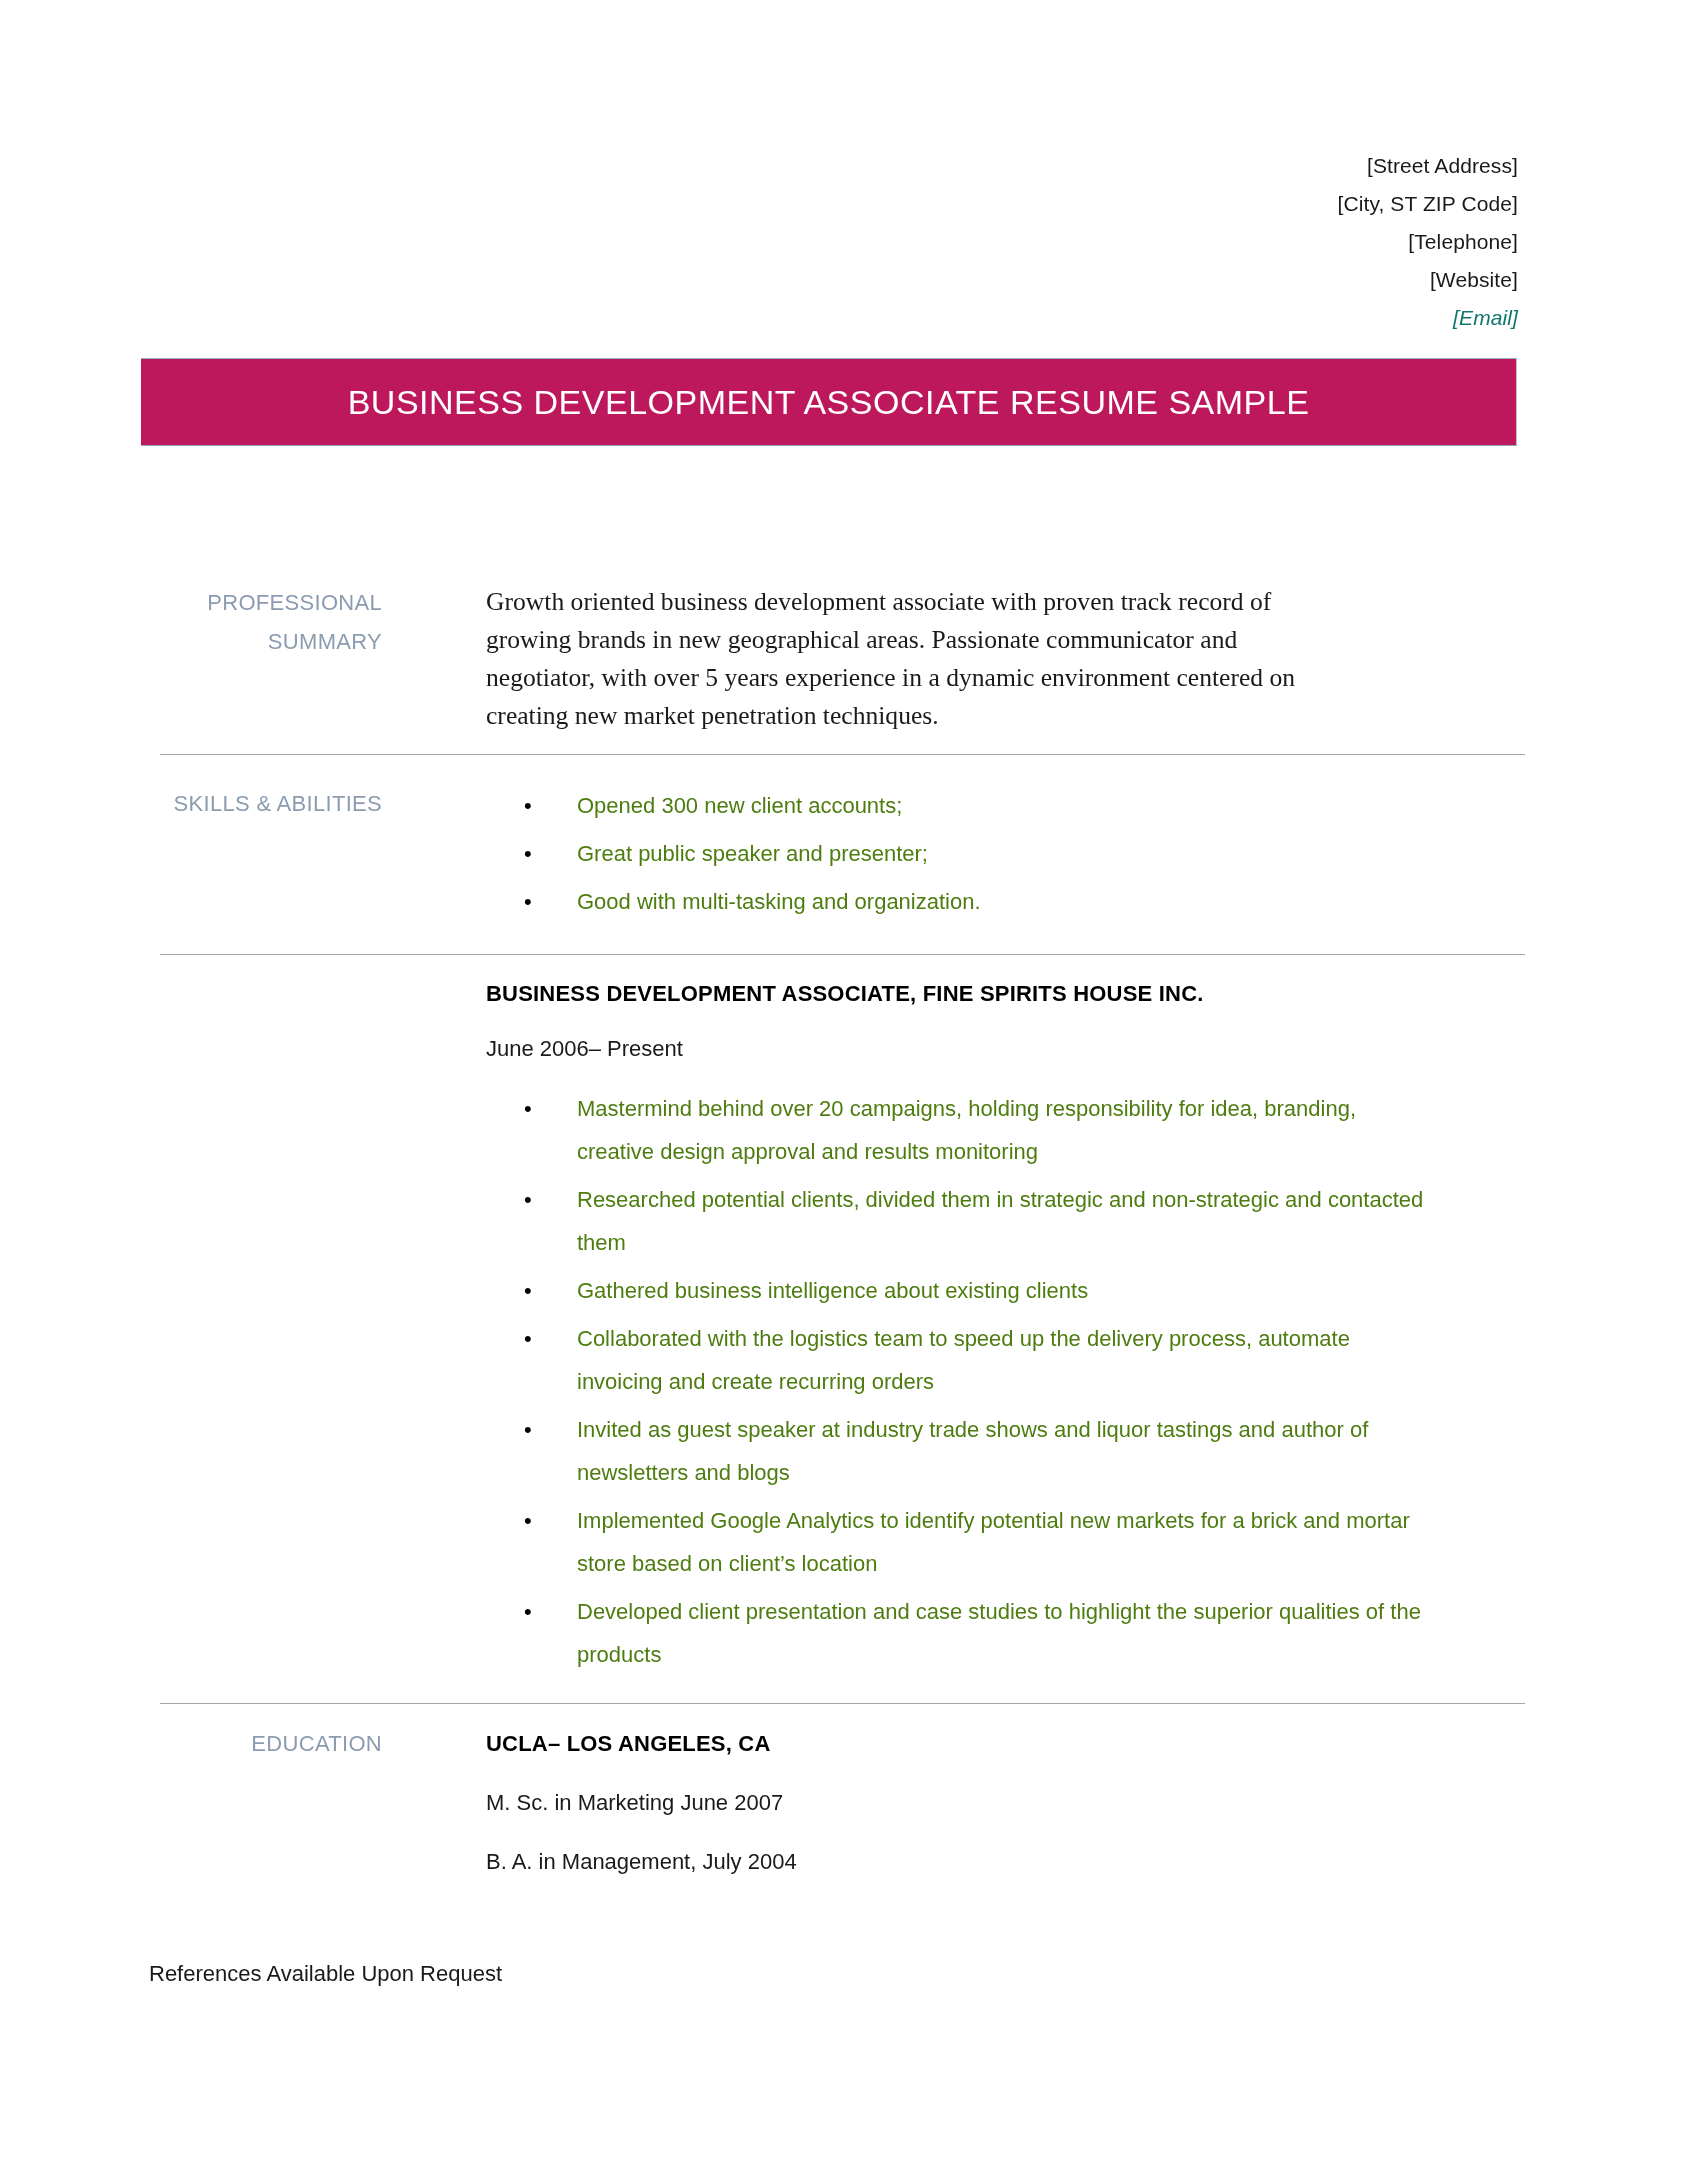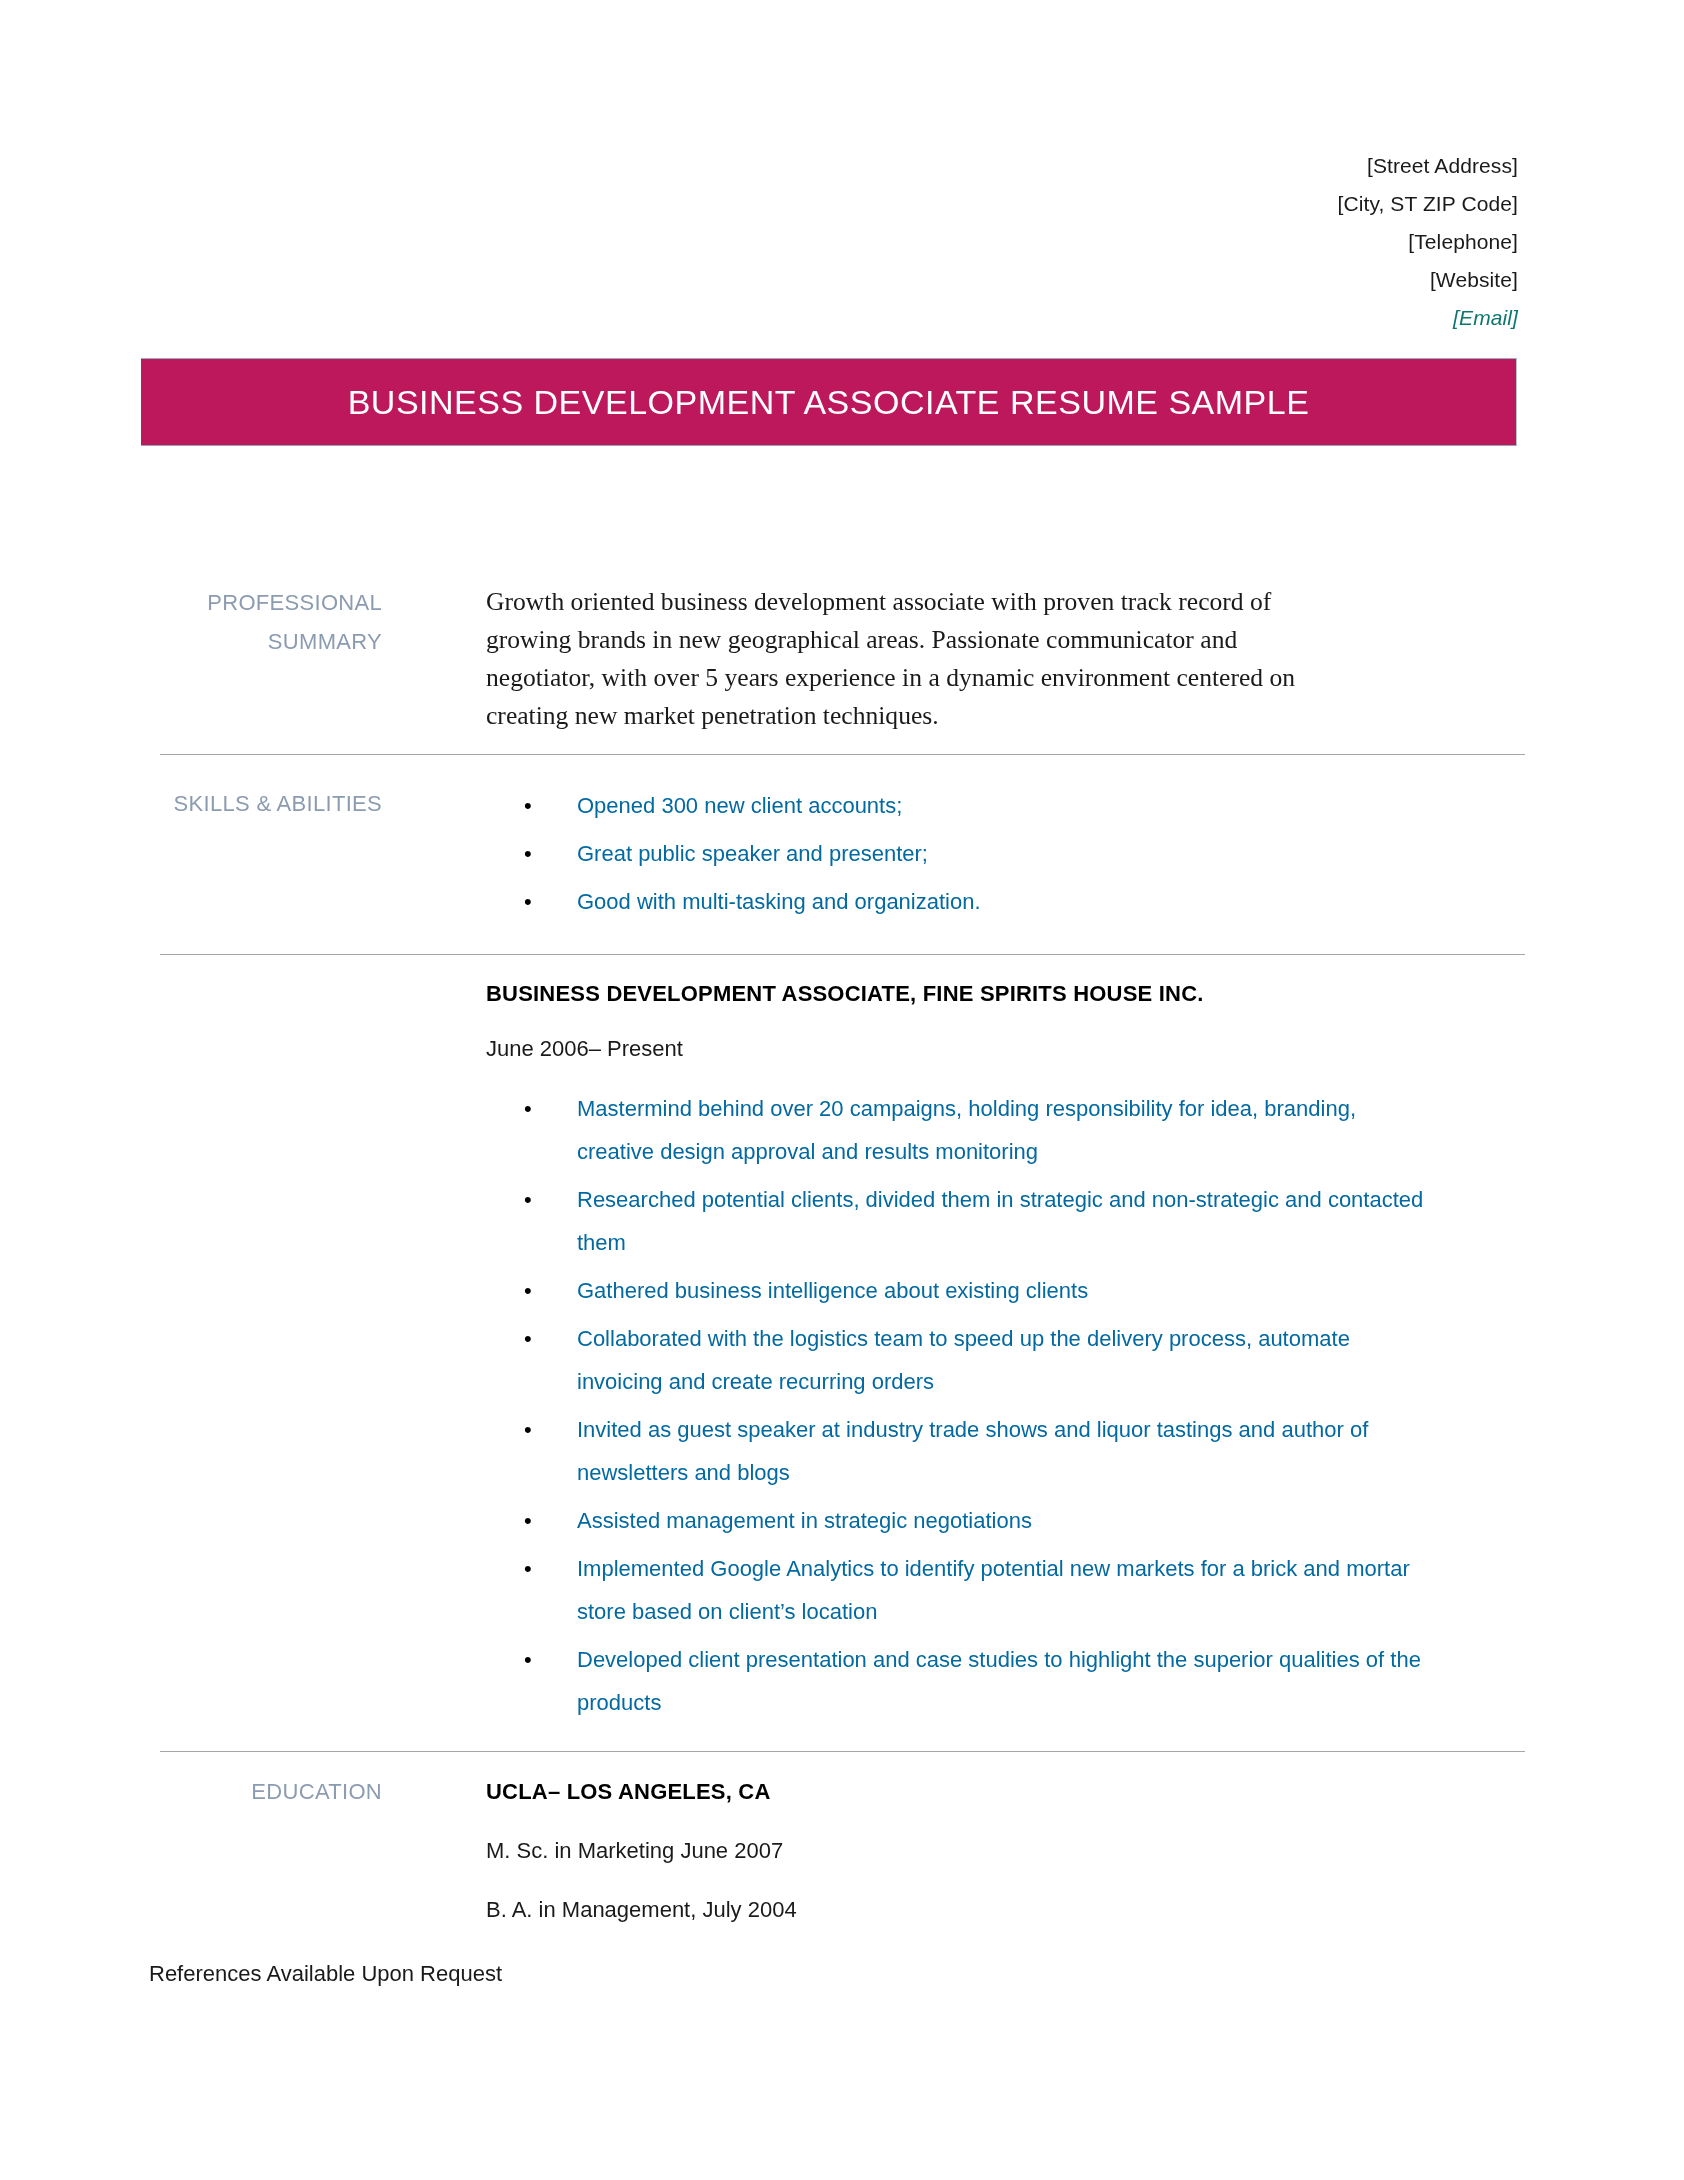--- a/index.html
+++ b/index.html
@@ -113,21 +113,21 @@
   
   .bullet-list {
     list-style: none;
     margin: 0;
     padding: 0;
   }
   .bullet-item {
     position: relative;
     font-size: 22px;
     line-height: 43px;
-    color: #0369a1;
+    color: #4d7c0f;
     padding-left: 91px;
     margin-bottom: 5.1px;
     max-width: 852px;
   }
   .bullet-item::before {
     content: "\2022";
     position: absolute;
     left: 38px;
     top: 0;
     font-size: 22px;
@@ -221,21 +221,20 @@
       <div class="divider"></div>
       <div class="section-body">
         <p class="job-title">BUSINESS DEVELOPMENT ASSOCIATE, FINE SPIRITS HOUSE INC.</p>
         <p class="job-dates">June 2006– Present</p>
         <ul class="bullet-list">
           <li class="bullet-item">Mastermind behind over 20 campaigns, holding responsibility for idea, branding, creative design approval and results monitoring</li>
           <li class="bullet-item">Researched potential clients, divided them in strategic and non-strategic and contacted them</li>
           <li class="bullet-item">Gathered business intelligence about existing clients</li>
           <li class="bullet-item">Collaborated with the logistics team to speed up the delivery process, automate invoicing and create recurring orders</li>
           <li class="bullet-item">Invited as guest speaker at industry trade shows and liquor tastings and author of newsletters and blogs</li>
-          <li class="bullet-item">Assisted management in strategic negotiations</li>
           <li class="bullet-item">Implemented Google Analytics to identify potential new markets for a brick and mortar store based on client’s location</li>
           <li class="bullet-item">Developed client presentation and case studies to highlight the superior qualities of the products</li>
         </ul>
       </div>
     </div>
 
     <div class="section sec-edu">
       <div class="divider"></div>
       <div class="section-label">EDUCATION</div>
       <div class="section-body">

